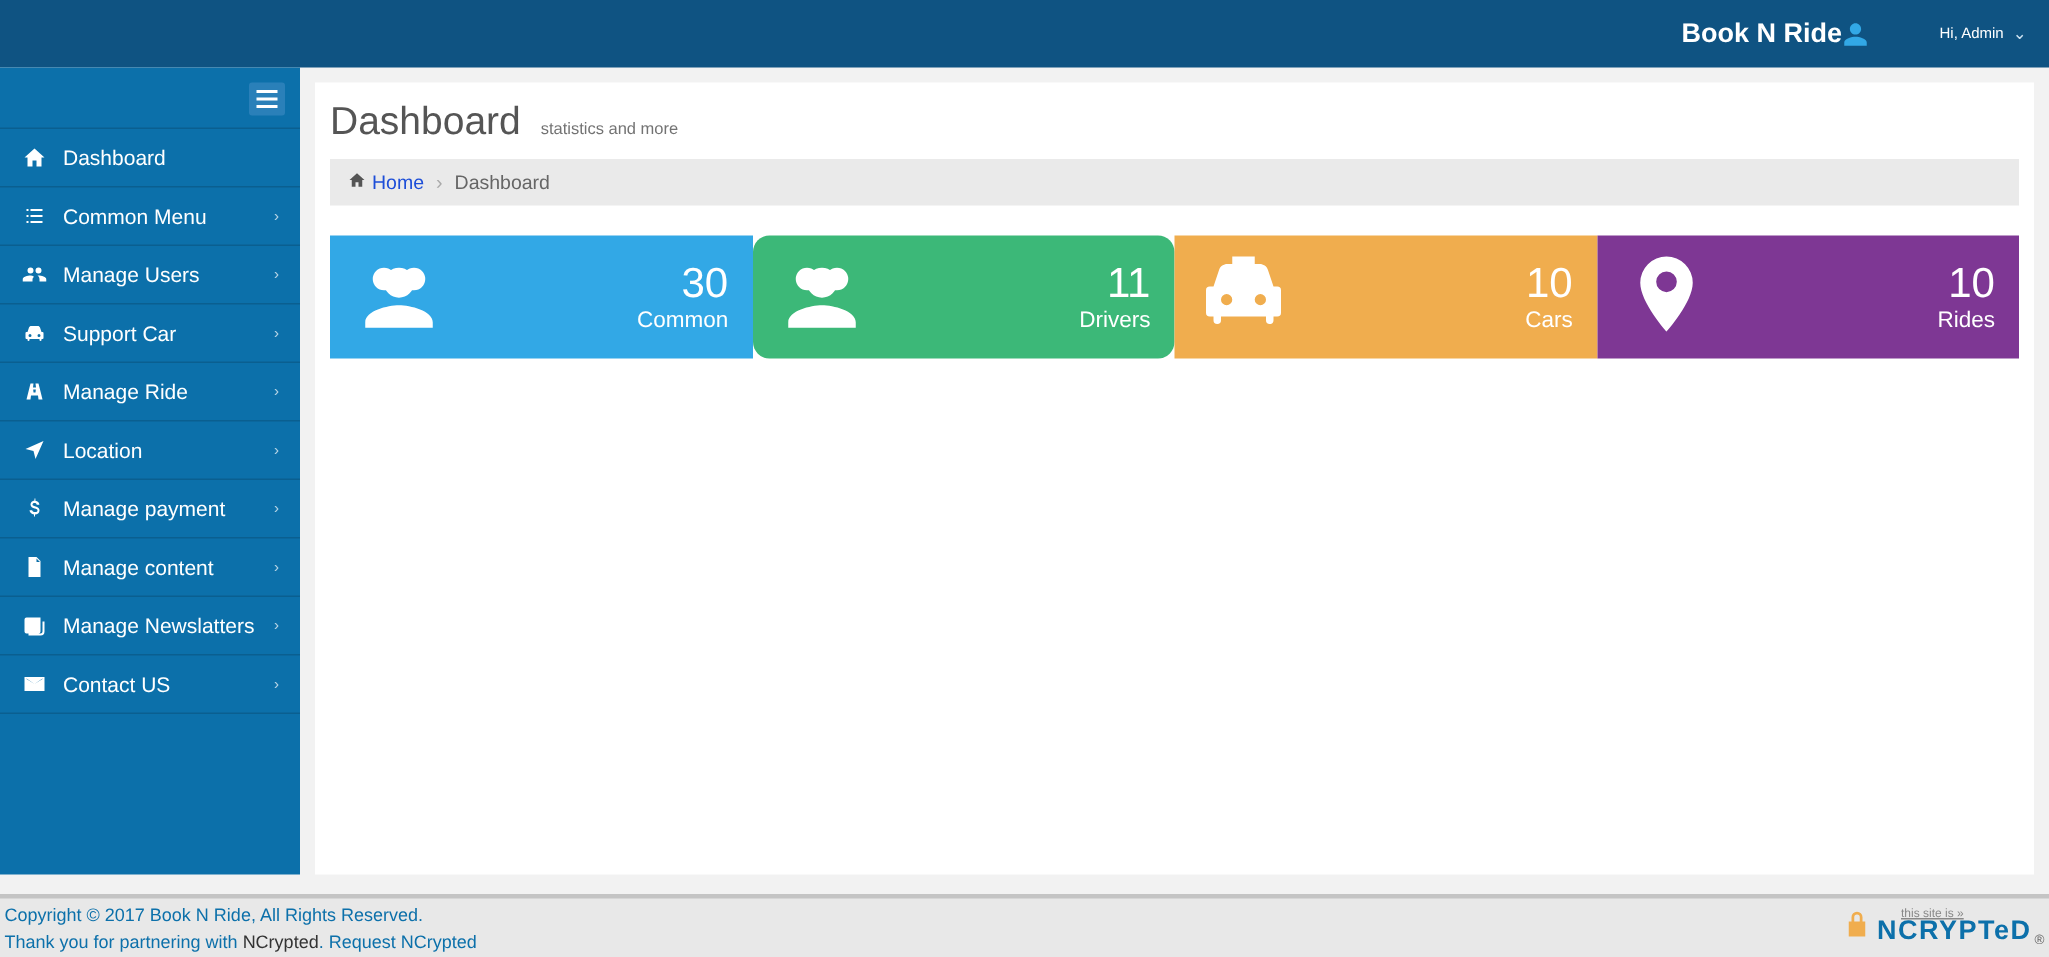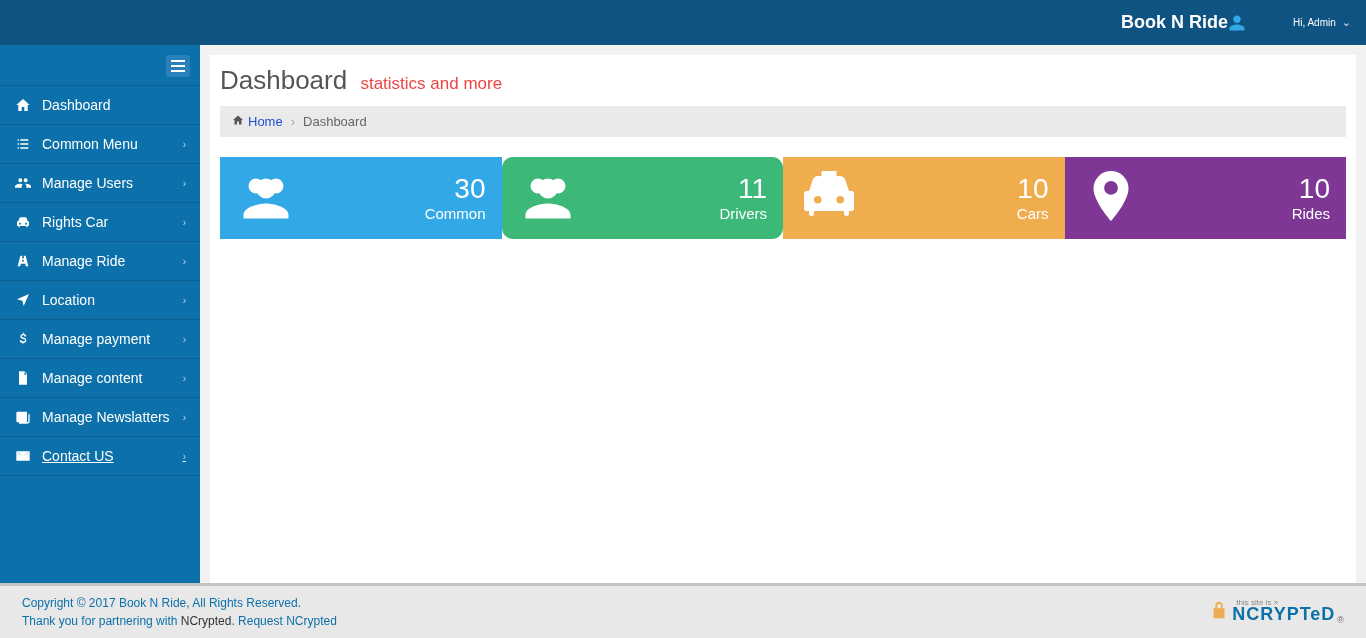--- a/index.html
+++ b/index.html
@@ -64,32 +64,32 @@
     align-items: center;
     padding: 10px 14px;
     color: #fff;
     text-decoration: none;
     font-size: 14px;
     cursor: pointer;
   }
   .side-nav a .ico { width: 18px; height: 18px; margin-right: 10px; display: inline-flex; align-items:center; justify-content:center; }
   .side-nav a .ico svg { fill: #fff; width: 16px; height: 16px; }
   .side-nav a .arrow { margin-left: auto; font-size: 10px; color: rgba(255,255,255,0.7); }
-  .side-nav li:last-child { border-bottom: 1px solid rgba(0,0,0,0.15); text-decoration: underline; }
+  .side-nav li:last-child { border-bottom: 1px solid rgba(0,0,0,0.15); }
 
   .content {
     flex: 1;
     background: #ffffff;
     margin: 10px 10px 0 10px;
     padding: 10px 10px;
     position: relative;
     overflow: auto;
   }
   .page-title { font-size: 26px; font-weight: 300; color: #555; }
-  .page-title small { font-size: 17px; color: #ef4444; font-weight: 400; margin-left: 6px; }
+  .page-title small { font-size: 11px; color: #737373; font-weight: 400; margin-left: 6px; }
   .breadcrumb {
     background: #eaeaea;
     margin: 10px 0 20px 0;
     padding: 8px 12px;
     font-size: 13px;
     color: #555;
     display: flex;
     align-items: center;
   }
   .breadcrumb .home-ico svg { width: 12px; height: 12px; fill:#555; margin-right:4px; }
@@ -116,39 +116,39 @@
   .c-green { background: #3cb878; border-radius: 11px; }
   .c-orange { background: #f0ad4e; }
   .c-purple { background: #7e3794; }
 
   
   .footer {
     position: absolute;
     bottom: 0;
     left: 0;
     right: 0;
-    height: 55px;
+    height: 42px;
     background: #e8e8e8;
     border-top: 3px solid #c4c4c4;
-    padding: 8px 22px;
+    padding: 8px 3px;
     font-size: 12px;
     display: flex;
     justify-content: space-between;
     align-items: center;
   }
   .footer .ft-left { color: #0c70aa; line-height: 1.5; }
   .footer .ft-left span.plain { color: #333; }
   .footer .ft-left a { color: #0c70aa; text-decoration: none; cursor:pointer; }
   .footer .ncrypted {
     display: flex;
     align-items: flex-end;
     color: #0c70aa;
     position: relative;
   }
-  .footer .ncrypted .tiny { font-size: 8px; color:#888; position:absolute; top:-2px; left:28px; white-space:nowrap; }
+  .footer .ncrypted .tiny { font-size: 8px; color:#888; position:absolute; top:-2px; left:40px; white-space:nowrap;text-decoration:underline; }
   .footer .ncrypted .logo-text { font-size: 18px; font-weight: 700; letter-spacing: 1px; margin-left:2px; font-family: Arial, sans-serif;}
   .footer .ncrypted .lock svg { width:22px; height:22px; fill:#f0ad4e; }
   .footer .ncrypted .reg { font-size:9px; color:#666; margin-left:2px; vertical-align: top; }
 </style>
 </head>
 <body>
 
 <div class="header">
   <div class="brand">Book N Ride</div>
   <div class="user-area">
@@ -200,21 +200,21 @@
         <span class="arrow">›</span>
       </a>
         </li>
       <li>
           <a>
         <span class="ico">
               <svg viewBox="0 0 24 24">
                 <path d="M5 11l1.5-4.5C6.8 5.6 7.7 5 8.7 5h6.6c1 0 1.9.6 2.2 1.5L19 11h1a1 1 0 011 1v5a1 1 0 01-1 1h-1v1a1 1 0 01-2 0v-1H7v1a1 1 0 01-2 0v-1H4a1 1 0 01-1-1v-5a1 1 0 011-1h1zm2.5 5a1.5 1.5 0 100-3 1.5 1.5 0 000 3zm9 0a1.5 1.5 0 100-3 1.5 1.5 0 000 3z"></path>
               </svg>
             </span>
-        <span>Rights Car</span>
+        <span>Support Car</span>
         <span class="arrow">›</span>
       </a>
         </li>
       <li>
           <a>
         <span class="ico">
               <svg viewBox="0 0 24 24">
                 <path d="M4 20L8 4h3l-.5 4h3L13 4h3l4 16h-4l-.5-4h-7L8 20H4zm7-7h2l.3-3h-2.6l.3 3z"></path>
               </svg>
             </span>

